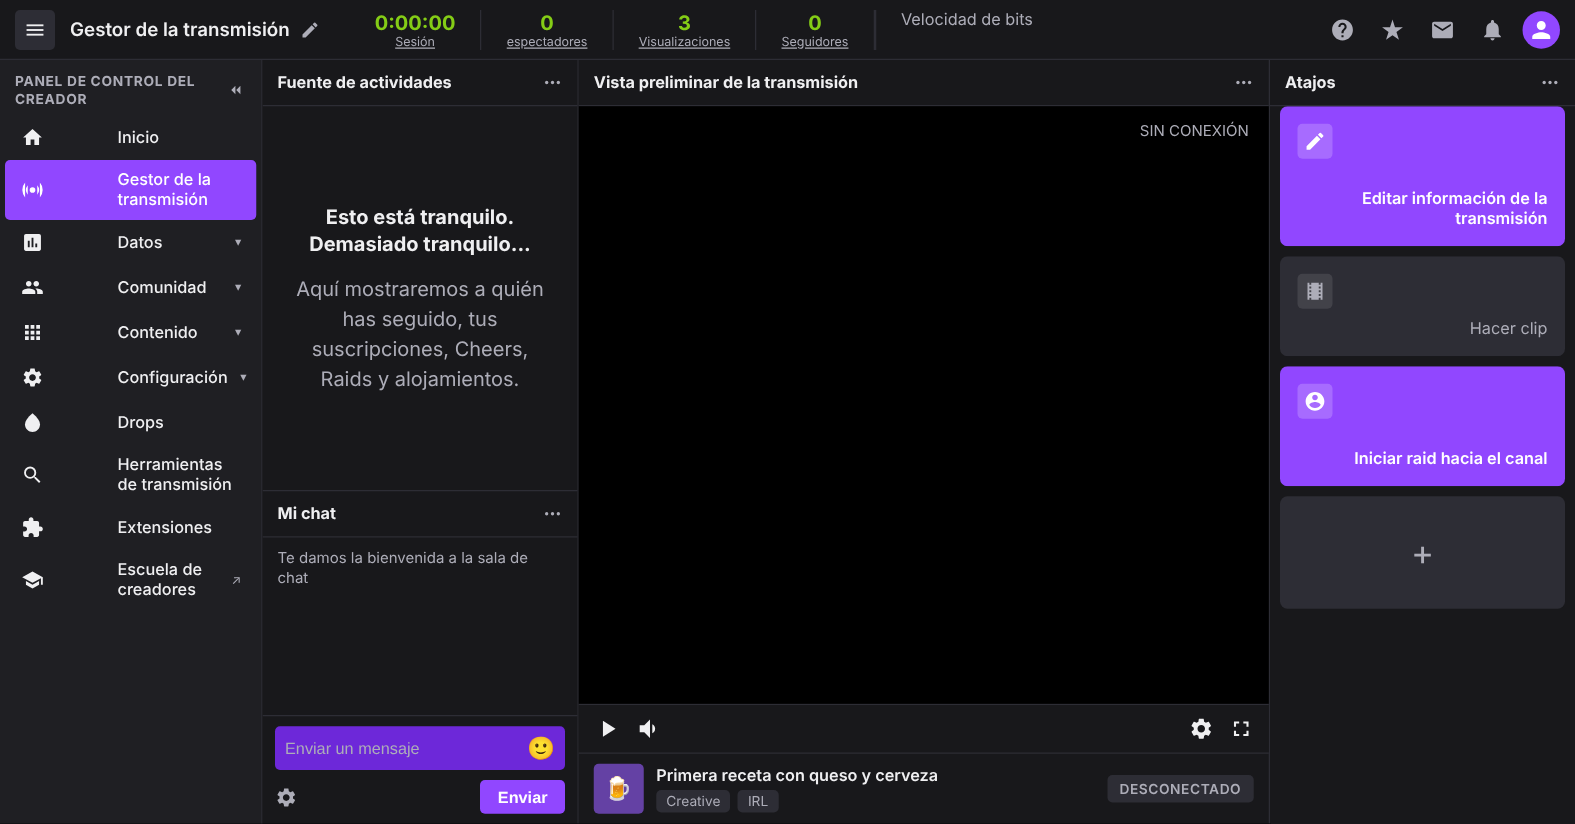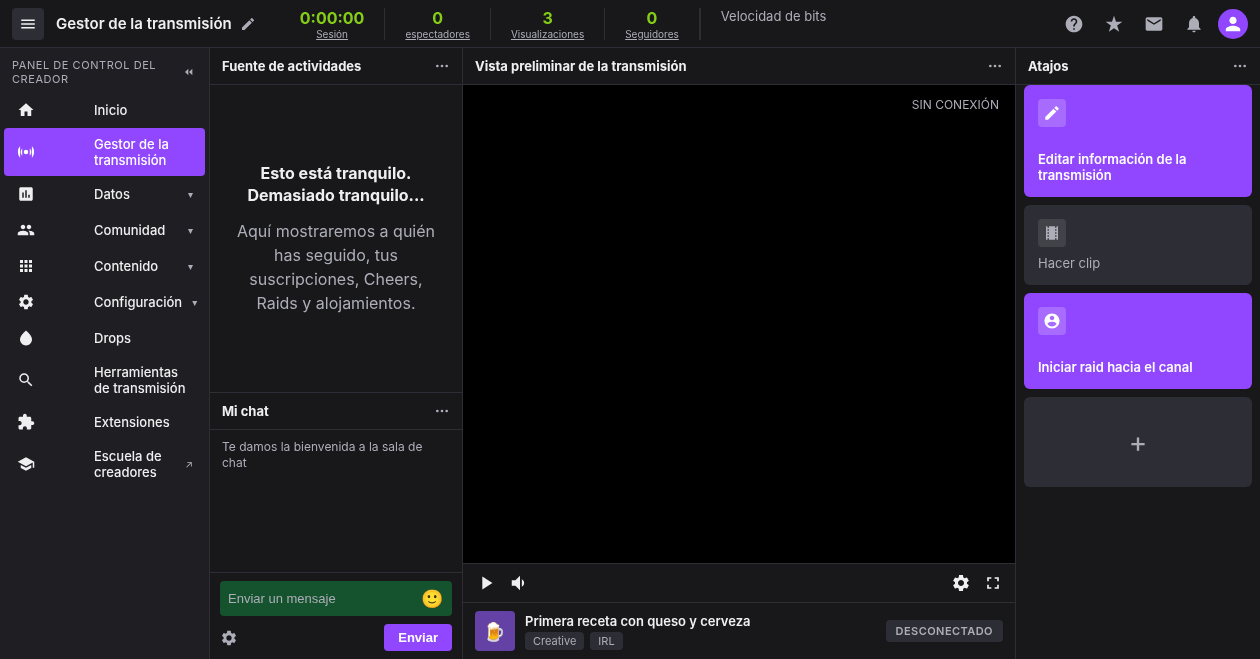--- a/index.html
+++ b/index.html
@@ -122,21 +122,21 @@
       border-right: 1px solid #2d2d35;
     }
     .sidebar-header {
       padding: 10px 12px 6px 12px;
       display: flex;
       align-items: center;
       justify-content: space-between;
     }
     .sidebar-header-title {
       font-size: 11px;
-      font-weight: 400;
+      font-weight: 700;
       color: #adadb8;
       letter-spacing: 0.05em;
       text-transform: uppercase;
     }
     .sidebar-collapse-btn {
       background: none; border: none; cursor: pointer;
       color: #adadb8; display: flex; align-items: center;
     }
     .sidebar-item {
       display: flex;
@@ -240,21 +240,21 @@
       color: #adadb8;
     }
     .chat-input-area {
       padding: 8px 10px;
       border-top: 1px solid #2d2d35;
     }
     .chat-input-row {
       display: flex;
       align-items: center;
       gap: 8px;
-      background: #14532d;
+      background: #6d28d9;
       border-radius: 4px;
       padding: 0 8px;
       margin-bottom: 8px;
     }
     .chat-input {
       flex: 1;
       background: none;
       border: none;
       outline: none;
       color: #efeff1;
@@ -371,20 +371,21 @@
       letter-spacing: 0.04em;
     }
 
     
     .shortcuts-panel {
       width: 244px;
       background: #18181b;
       display: flex;
       flex-direction: column;
       flex-shrink: 0;
+      text-align: right;
     }
     .shortcut-card {
       margin: 0 8px 8px 8px;
       border-radius: 6px;
       overflow: hidden;
       cursor: pointer;
     }
     .shortcut-card-purple {
       background: #9147ff;
       padding: 14px;

